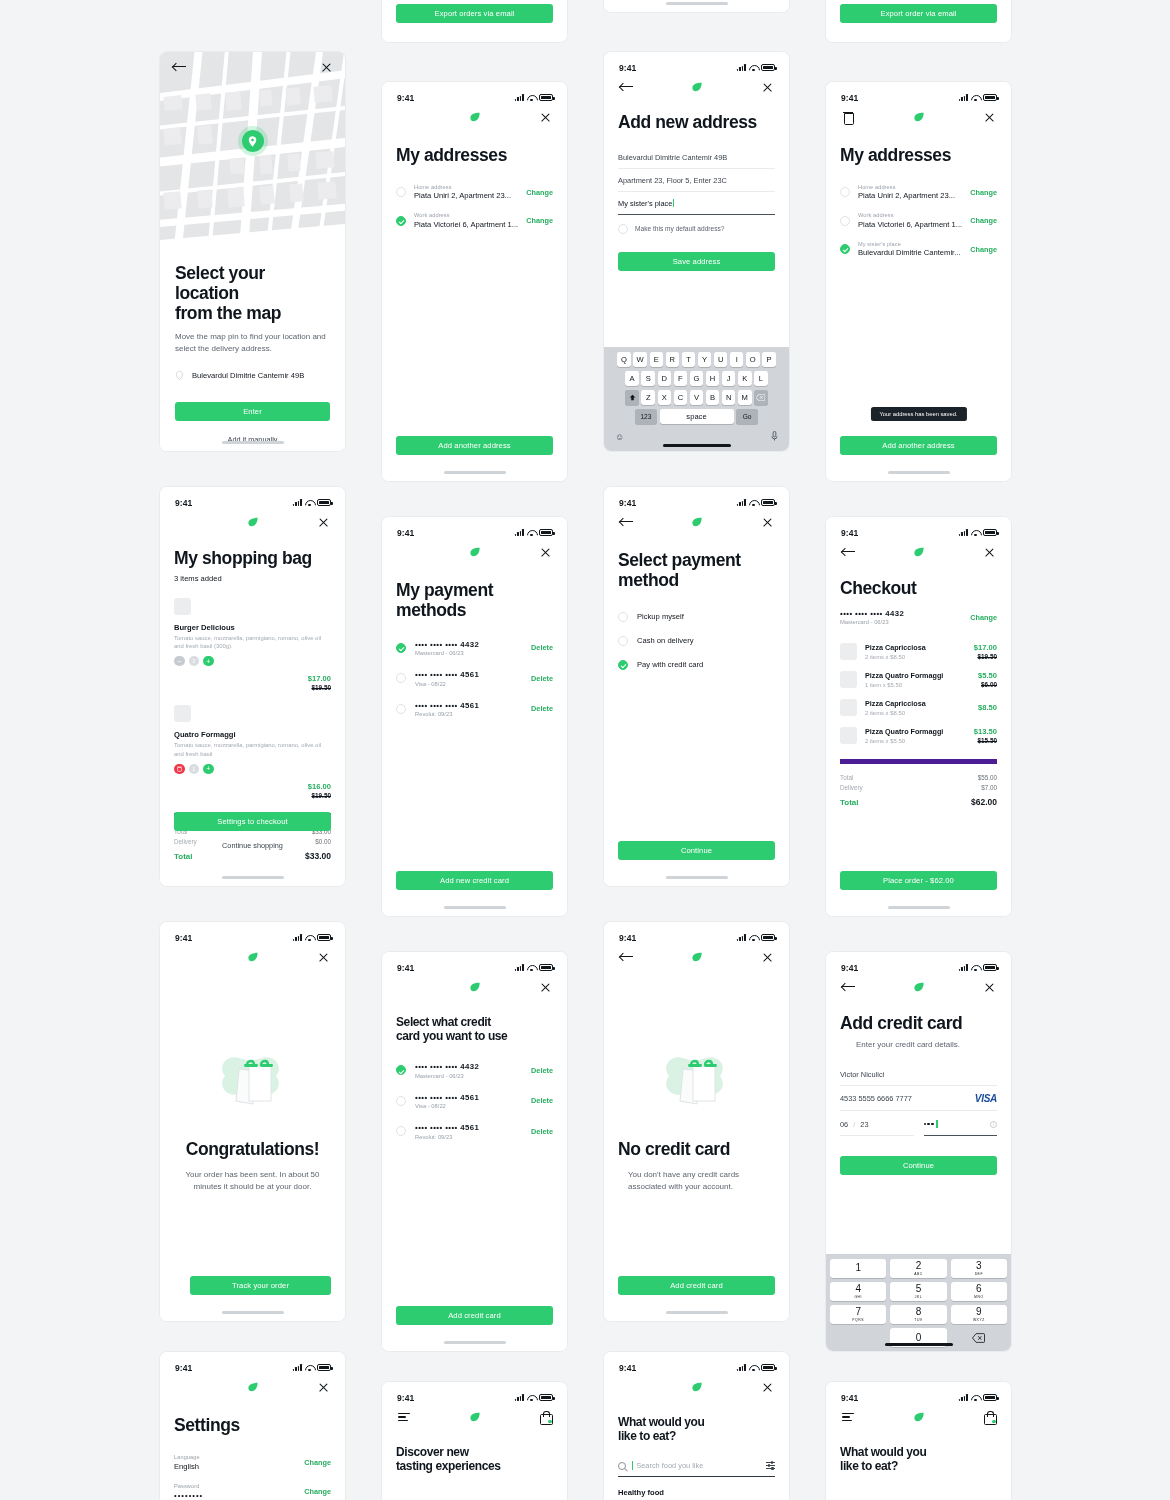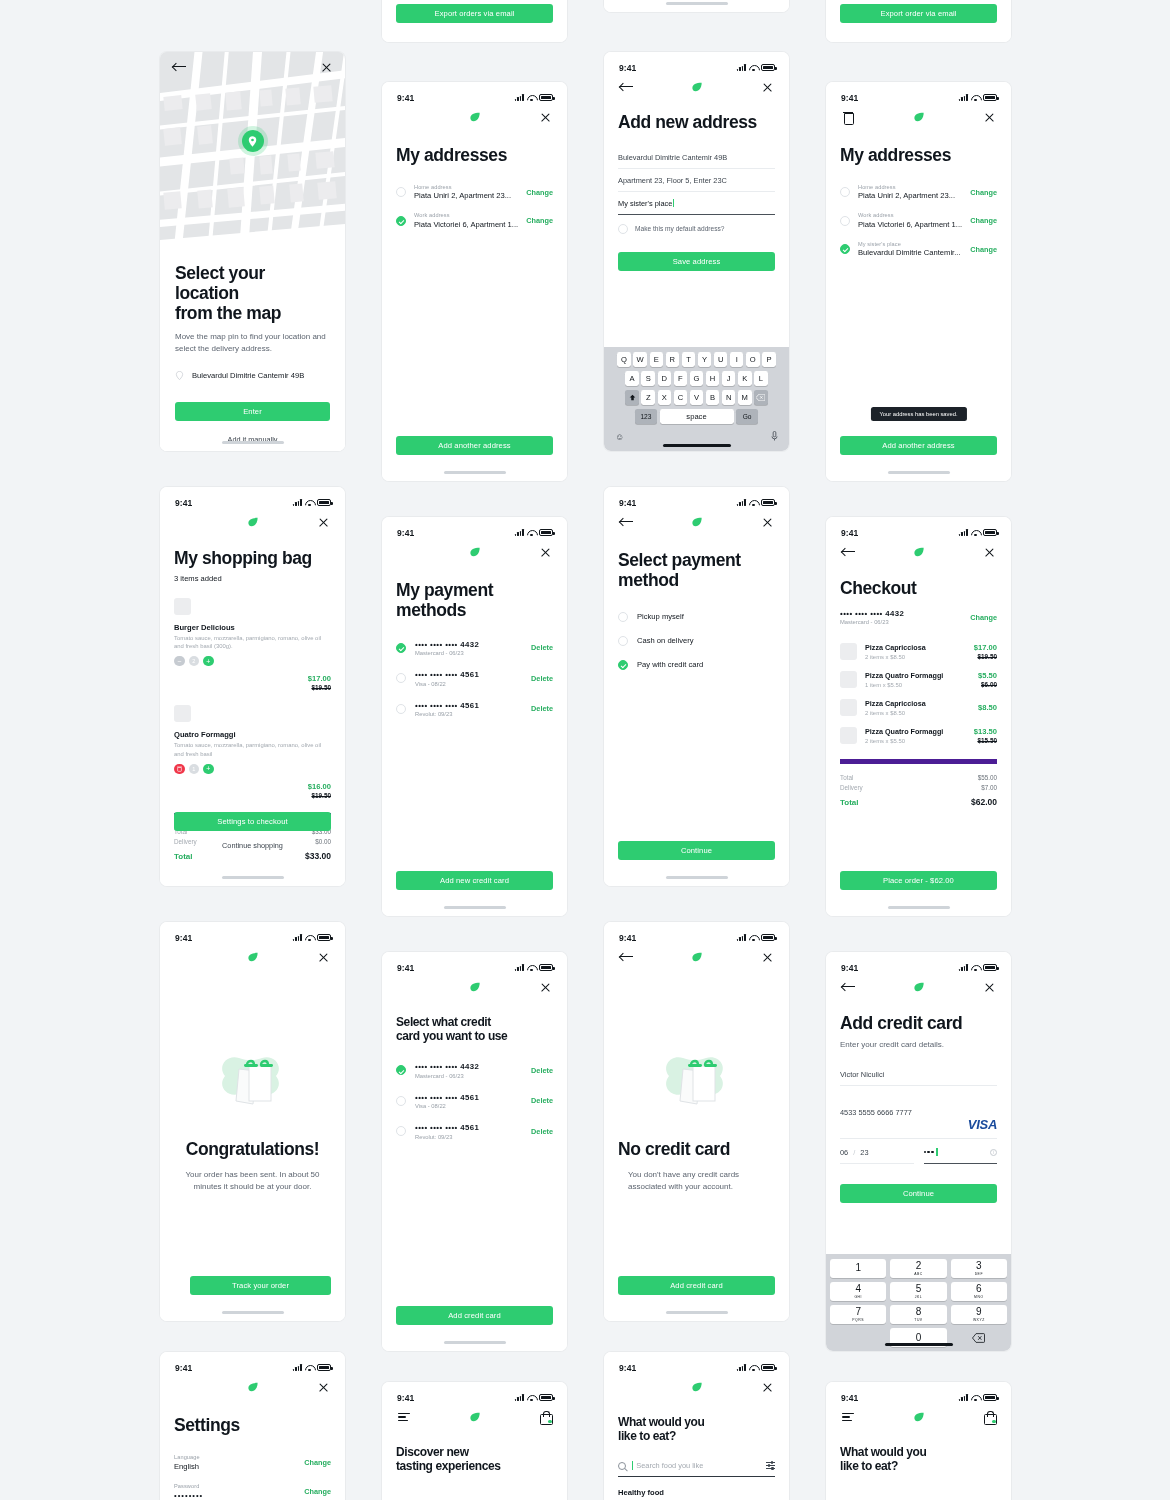--- a/index.html
+++ b/index.html
@@ -234,21 +234,21 @@
   .s-ico { width:8px; height:8px; border:1.2px solid #8b929a; border-radius:50%; position:relative; flex:none;}
   .s-ico::after{content:"";position:absolute;right:-3px;bottom:-1.4px;width:3.6px;height:1.2px;background:#8b929a;transform:rotate(45deg);}
   .s-ph { font-size:7.4px; color:#a3a9b0; flex:1; }
   .caret { width:1.3px; height:9px; background:#2ecc71; }
   .filt { width:9px; height:9px; position:relative; flex:none; }
   .filt i{position:absolute;left:0;width:9px;height:1.1px;background:#3c444d;}
   .filt i:nth-child(1){top:1px}.filt i:nth-child(2){top:4px}.filt i:nth-child(3){top:7px}
   .filt b{position:absolute;width:2.2px;height:2.2px;border-radius:50%;background:#3c444d;}
   .filt b:nth-child(4){top:0.4px;left:5px}.filt b:nth-child(5){top:3.4px;left:1.6px}.filt b:nth-child(6){top:6.4px;left:5.4px}
 
-  .visa { font-size:13px; font-weight:bold; color:#1a4b9c; font-style:italic; letter-spacing:-.3px;margin-top:24px; }
+  .visa { font-size:10px; font-weight:bold; color:#1a4b9c; font-style:italic; letter-spacing:-.3px; }
   .info-o { width:7px;height:7px;border:1px solid #c6cbd1;border-radius:50%;display:flex;
             align-items:center;justify-content:center;font-size:5px;color:#c6cbd1;}
   .cvv { display:flex; align-items:center; gap:1.6px; }
   .cvv i { width:2.4px;height:2.4px;border-radius:50%;background:#10161d;display:block;}
 </style>
 </head>
 <body>
 
 <div class="canvas">
 
@@ -1071,21 +1071,21 @@
           <svg width="13" height="13" viewBox="0 0 14 14">
               <path d="M12 2c0 5-2.5 9-6.5 9C3 11 2 9 2 7.5 2 4 6 2 12 2z" fill="#2ecc71"></path>
             </svg>
         </div>
         <div class="slot">
             <div class="icon-x"></div>
           </div>
       </div>
       <div class="pad" style="margin-top:14px;">
         <div class="h1">Add credit card</div>
-        <div class="sub" style="margin-top:5px;">Enter your credit card details.</div>
+        <div class="sub" style="margin-top:5px;margin-left:16px;">Enter your credit card details.</div>
         <div class="field" style="margin-top:12px;">Victor Niculici</div>
         <div class="field" style="display:flex;align-items:center;">
           <span style="flex:1;">4533 5555 6666 7777</span>
           <span class="visa">VISA</span>
         </div>
         <div style="display:flex; gap:10px; margin-top:2px;">
           <div class="field" style="flex:1; display:flex; gap:5px;">
             <span>06</span>
             <span style="color:#c6cbd1;">/</span>
             <span>23</span>

